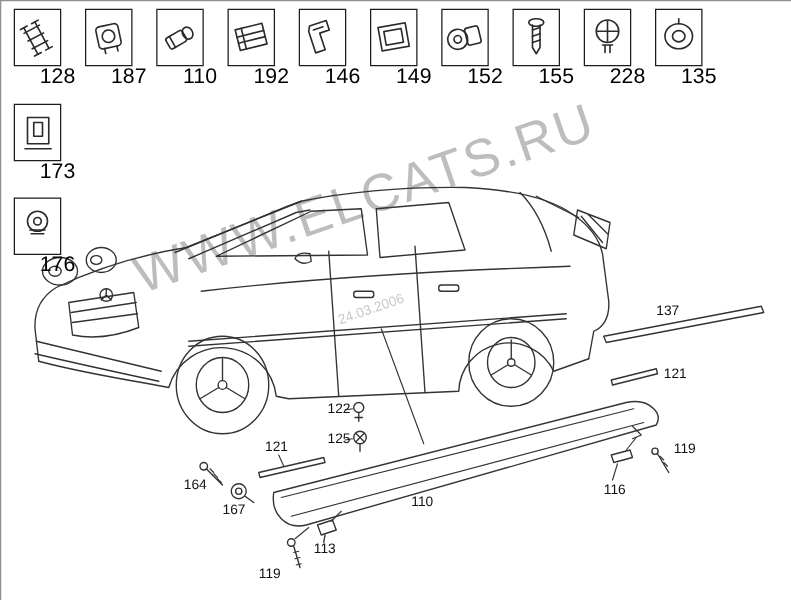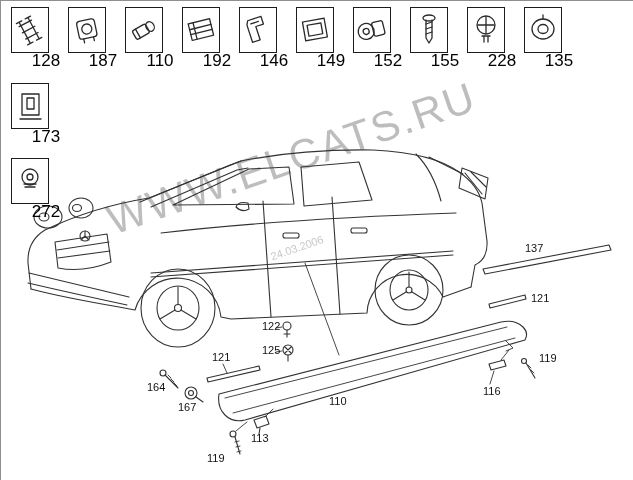--- a/index.html
+++ b/index.html
@@ -169,21 +169,21 @@
       <div class="thumb-num">173</div>
     </div>
     <div class="thumb">
       <div class="thumb-box">
         <svg width="34" height="40" viewBox="0 0 34 40">
           <circle cx="17" cy="16" r="8"></circle>
           <circle cx="17" cy="16" r="3"></circle>
           <path d="M 11 23 L 23 23 M 12 26 L 22 26"></path>
         </svg>
       </div>
-      <div class="thumb-num">272</div>
+      <div class="thumb-num">176</div>
     </div>
   </div>
 
   <svg class="diagram" width="633" height="480" viewBox="0 0 633 480">
 
     <g>
 
       <path d="M 30 288 L 27 262 Q 26 240 44 229 Q 92 206 148 197 L 240 160 Q 300 148 372 149 Q 432 152 458 171 Q 477 184 481 202 L 486 240 Q 487 258 474 264 L 470 286"></path>
 
       <path d="M 30 288 Q 60 296 118 306 L 134 309 A 44 44 0 0 1 220 316 L 230 318 L 366 312 A 40 40 0 0 1 442 296 L 470 286"></path>

